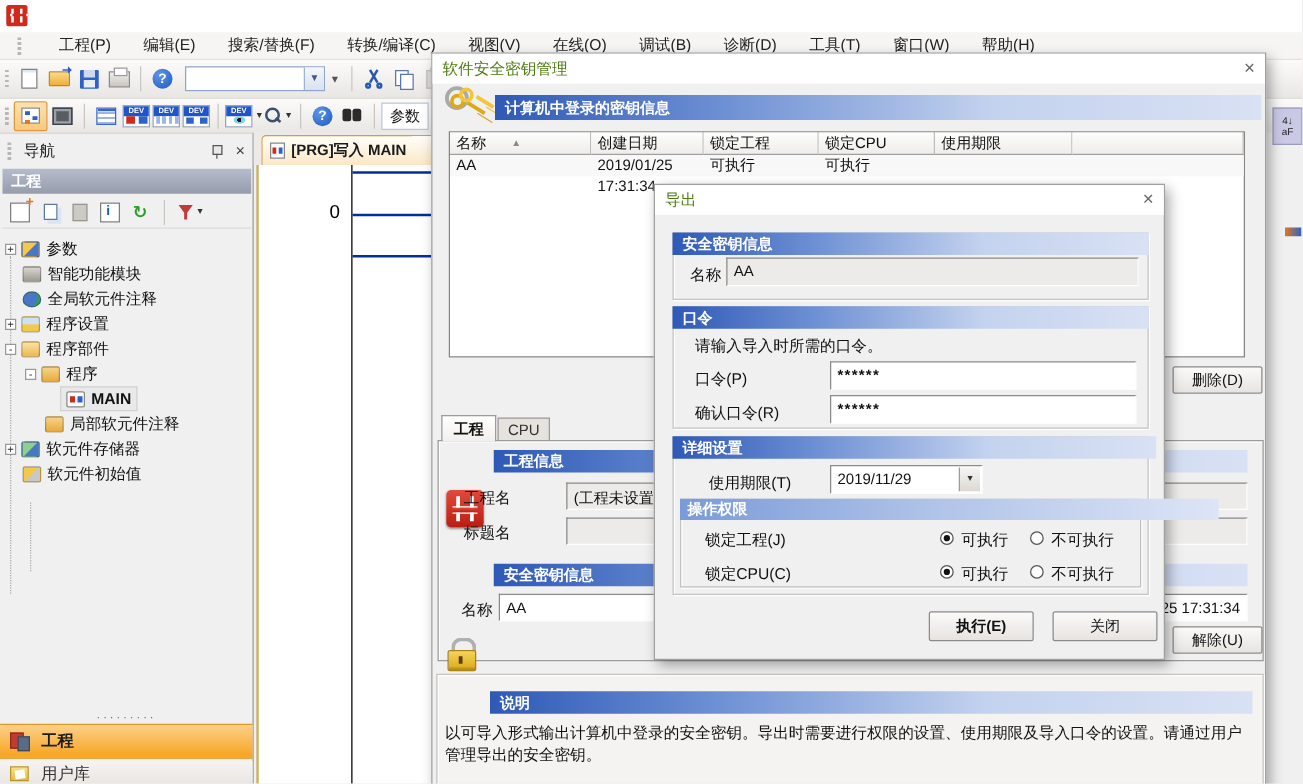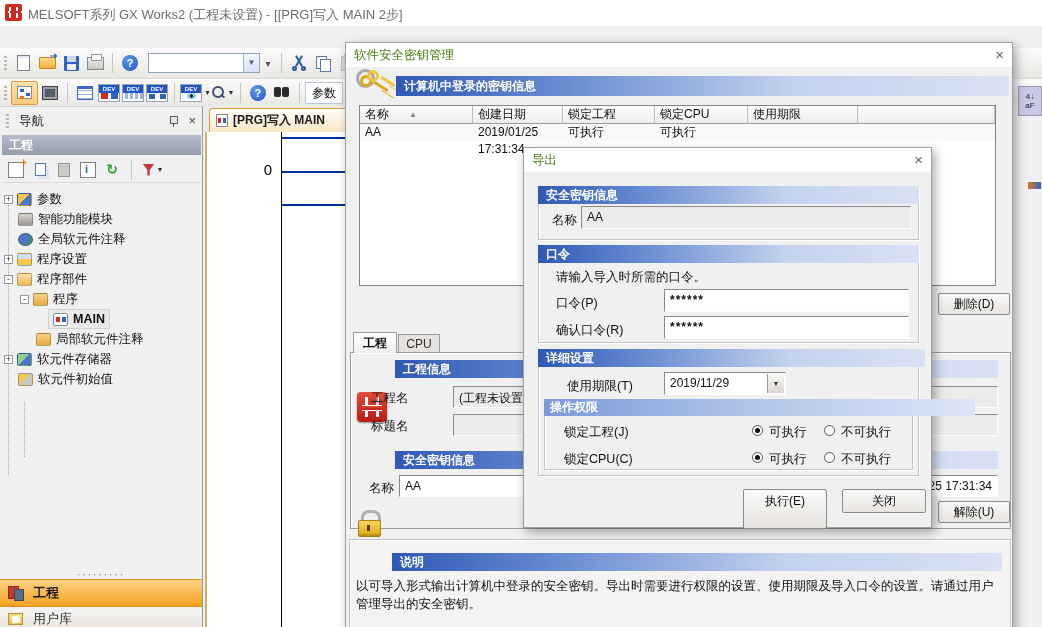--- a/index.html
+++ b/index.html
@@ -175,23 +175,36 @@
   .radio.checked::after { content:""; position:absolute; left:2px; top:2px; width:5px; height:5px; border-radius:50%; background:#111; }
   .stars { letter-spacing:1px; font-weight:bold; }
 </style>
 </head>
 <body>
 
 <div id="app">
 
   <div class="abs titlebar">
     <span class="app-icon"></span>
-    <span class="abs win-title">MELSOFT系列 GX Works2 (工程未设置) - [[PRG]写入 MAIN 2步]</span>
-  </div>
-
+  </div>
+
+  <div class="abs menubar">
+    <span class="grip"></span>
+    <span class="menu-item">工程(P)</span>
+    <span class="menu-item">编辑(E)</span>
+    <span class="menu-item">搜索/替换(F)</span>
+    <span class="menu-item">转换/编译(C)</span>
+    <span class="menu-item">视图(V)</span>
+    <span class="menu-item">在线(O)</span>
+    <span class="menu-item">调试(B)</span>
+    <span class="menu-item">诊断(D)</span>
+    <span class="menu-item">工具(T)</span>
+    <span class="menu-item">窗口(W)</span>
+    <span class="menu-item">帮助(H)</span>
+  </div>
 
   <div class="abs toolbar tb1">
     <span class="grip" style="margin-left:4px"></span>
     <span class="tbtn">
         <span class="ic-doc"></span>
       </span>
     <span class="tbtn">
         <span class="ic-open"></span>
       </span>
     <span class="tbtn">
@@ -476,17 +489,17 @@
     <span class="radio checked" style="left:228px; top:277px;"></span>
     <span class="abs lbl12" style="left:245px; top:276px;">可执行</span>
     <span class="radio" style="left:300px; top:277px;"></span>
     <span class="abs lbl12" style="left:317px; top:276px;">不可执行</span>
     <span class="abs lbl12" style="left:40px; top:303px;">锁定CPU(C)</span>
     <span class="radio checked" style="left:228px; top:304px;"></span>
     <span class="abs lbl12" style="left:245px; top:303px;">可执行</span>
     <span class="radio" style="left:300px; top:304px;"></span>
     <span class="abs lbl12" style="left:317px; top:303px;">不可执行</span>
 
-    <div class="abs btn" style="left:219px; top:341px; width:84px; height:40px; line-height:23px;">执行(E)</div>
+    <div class="abs btn" style="left:219px; top:341px; width:84px; height:24px; line-height:23px;font-weight:bold;">执行(E)</div>
     <div class="abs btn" style="left:318px; top:341px; width:84px; height:24px; line-height:23px;">关闭</div>
   </div>
 
 </div>
 
 </body></html>

